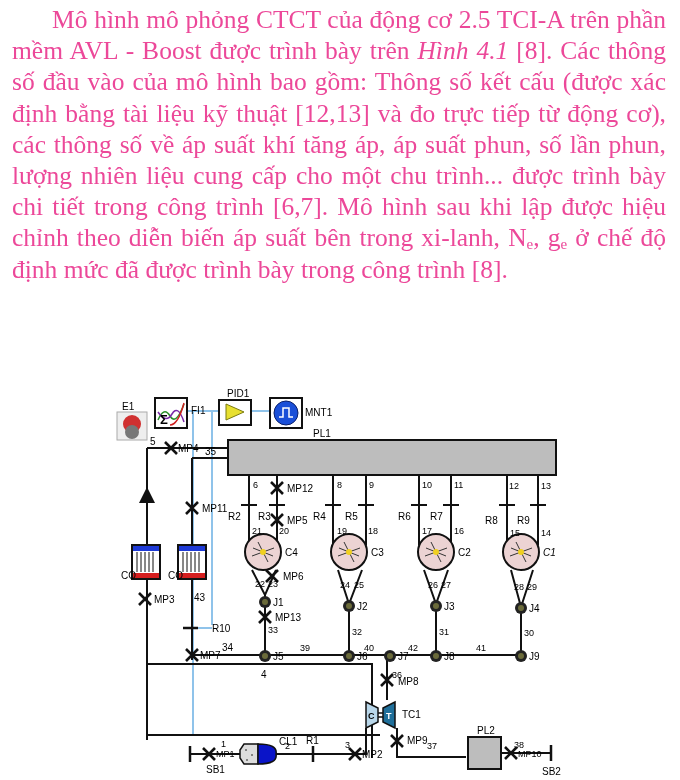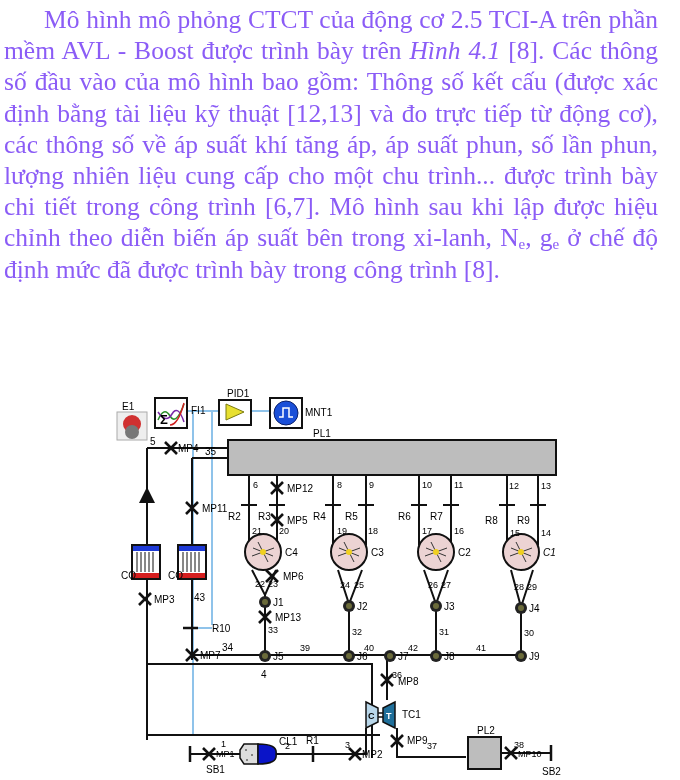--- a/index.html
+++ b/index.html
@@ -1,20 +1,20 @@
 <!DOCTYPE html>
 <html><head>
 <meta charset="utf-8">
 <style>
   html, body { margin:0; padding:0; background:#ffffff; }
   body { width:680px; height:780px; overflow:hidden; position:relative; }
   .para {
-    position:absolute; left:4px; top:4px; width:654px;
+    position:absolute; left:12px; top:4px; width:654px;
     font-family:"Liberation Serif", serif; font-size:25.5px; line-height:31.2px;
-    color:#8b5cf6; text-align:justify; text-indent:40px;
+    color:#ec4899; text-align:justify; text-indent:40px;
   }
   .para i { font-style:italic; }
   .para sub { font-size:15px; vertical-align:-3px; line-height:0; }
   svg text { font-family:"Liberation Sans", sans-serif; }
   #diagram { position:absolute; left:0; top:380px; }
 </style>
 </head>
 <body>
 
 <div class="para"><span>Mô hình mô phỏng CTCT của động cơ 2.5 TCI-A trên phần mềm AVL - Boost được trình bày trên </span><i>Hình 4.1</i><span> [8]. Các thông số đầu vào của mô hình bao gồm: Thông số kết cấu (được xác định bằng tài liệu kỹ thuật [12,13] và đo trực tiếp từ động cơ), các thông số về áp suất khí tăng áp, áp suất phun, số lần phun, lượng nhiên liệu cung cấp cho một chu trình... được trình bày chi tiết trong công trình [6,7]. Mô hình sau khi lập được hiệu chỉnh theo diễn biến áp suất bên trong xi-lanh, N</span><sub>e</sub><span>, g</span><sub>e</sub><span> ở chế độ định mức đã được trình bày trong công trình [8].</span></div>

